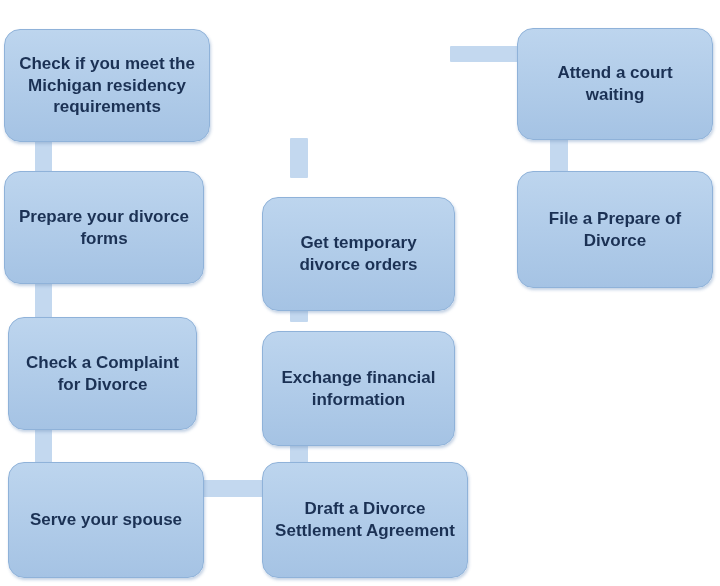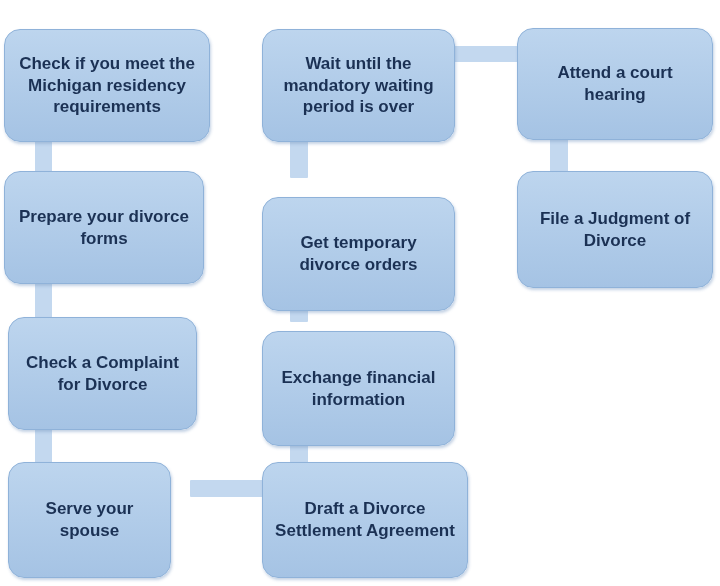--- a/index.html
+++ b/index.html
@@ -51,34 +51,31 @@
     <div class="connector" style="left: 550px; top: 136px; width: 18px; height: 40px; background: rgb(195, 216, 239);"></div>
     <div class="node" style="left: 4px; top: 29px; width: 206px; height: 113px; background: linear-gradient(rgb(189, 213, 238) 0%, rgb(165, 195, 228) 100%); border: 1px solid rgb(143, 178, 217); color: rgb(27, 49, 84);">
       <span>Check if you meet the Michigan residency requirements</span>
     </div>
     <div class="node" style="left: 4px; top: 171px; width: 200px; height: 113px; background: linear-gradient(rgb(189, 213, 238) 0%, rgb(165, 195, 228) 100%); border: 1px solid rgb(143, 178, 217); color: rgb(27, 49, 84);">
       <span>Prepare your divorce forms</span>
     </div>
     <div class="node" style="left: 8px; top: 317px; width: 189px; height: 113px; background: linear-gradient(rgb(189, 213, 238) 0%, rgb(165, 195, 228) 100%); border: 1px solid rgb(143, 178, 217); color: rgb(27, 49, 84);">
       <span>Check a Complaint for Divorce</span>
     </div>
-    <div class="node" style="left: 8px; top: 462px; width: 163px; height: 116px; background: linear-gradient(rgb(189, 213, 238) 0%, rgb(165, 195, 228) 100%); border: 1px solid rgb(143, 178, 217); color: rgb(27, 49, 84);">
+    <div class="node" style="left: 8px; top: 462px; width: 196px; height: 116px; background: linear-gradient(rgb(189, 213, 238) 0%, rgb(165, 195, 228) 100%); border: 1px solid rgb(143, 178, 217); color: rgb(27, 49, 84);">
       <span>Serve your spouse</span>
-    </div>
-    <div class="node" style="left: 262px; top: 29px; width: 193px; height: 113px; background: linear-gradient(rgb(189, 213, 238) 0%, rgb(165, 195, 228) 100%); border: 1px solid rgb(143, 178, 217); color: rgb(27, 49, 84);">
-      <span>Wait until the mandatory waiting period is over</span>
     </div>
     <div class="node" style="left: 262px; top: 173px; width: 193px; height: 114px; background: linear-gradient(rgb(189, 213, 238) 0%, rgb(165, 195, 228) 100%); border: 1px solid rgb(143, 178, 217); color: rgb(27, 49, 84); margin-top: 24px;">
       <span>Get temporary divorce orders</span>
     </div>
     <div class="node" style="left: 262px; top: 331px; width: 193px; height: 115px; background: linear-gradient(rgb(189, 213, 238) 0%, rgb(165, 195, 228) 100%); border: 1px solid rgb(143, 178, 217); color: rgb(27, 49, 84);">
       <span>Exchange financial information</span>
     </div>
     <div class="node" style="left: 262px; top: 462px; width: 206px; height: 116px; background: linear-gradient(rgb(189, 213, 238) 0%, rgb(165, 195, 228) 100%); border: 1px solid rgb(143, 178, 217); color: rgb(27, 49, 84);">
       <span>Draft a Divorce Settlement Agreement</span>
     </div>
     <div class="node" style="left: 517px; top: 28px; width: 196px; height: 112px; background: linear-gradient(rgb(189, 213, 238) 0%, rgb(165, 195, 228) 100%); border: 1px solid rgb(143, 178, 217); color: rgb(27, 49, 84);">
-      <span>Attend a court hearing</span>
+      <span>Attend a court waiting</span>
     </div>
     <div class="node" style="left: 517px; top: 171px; width: 196px; height: 117px; background: linear-gradient(rgb(189, 213, 238) 0%, rgb(165, 195, 228) 100%); border: 1px solid rgb(143, 178, 217); color: rgb(27, 49, 84);">
-      <span>File a Judgment of Divorce</span>
+      <span>File a Prepare of Divorce</span>
     </div>
   </div>
 
 </body></html>

